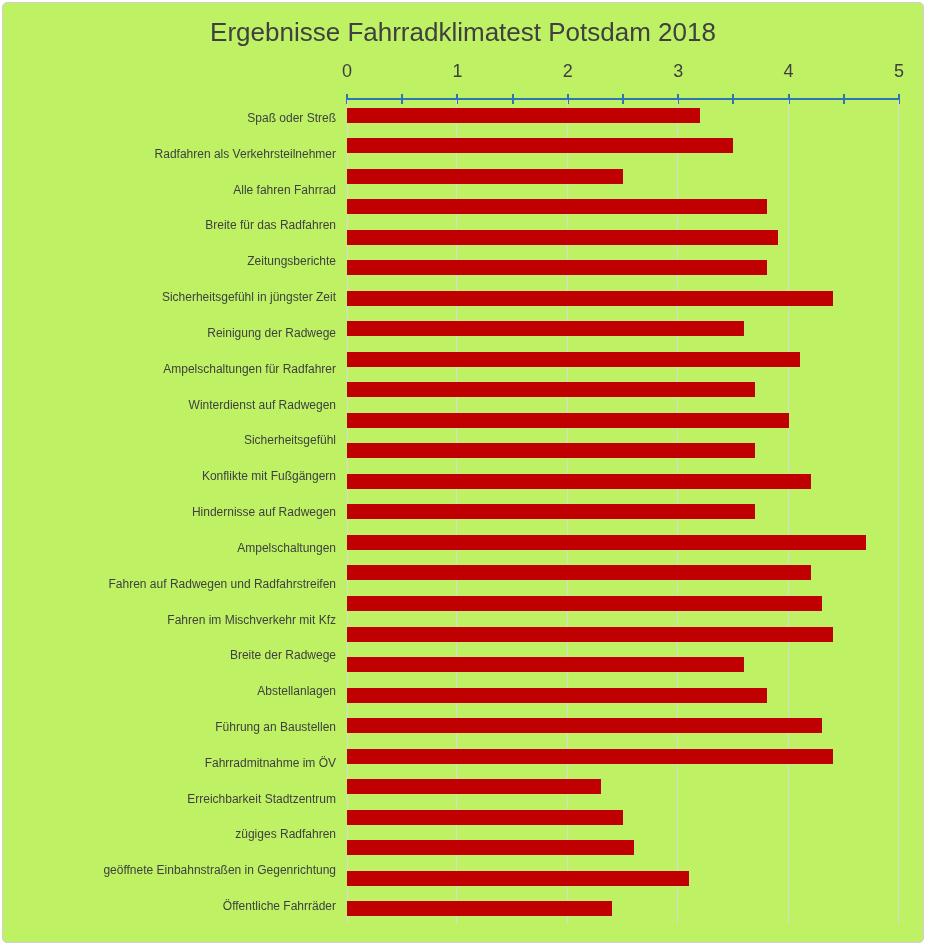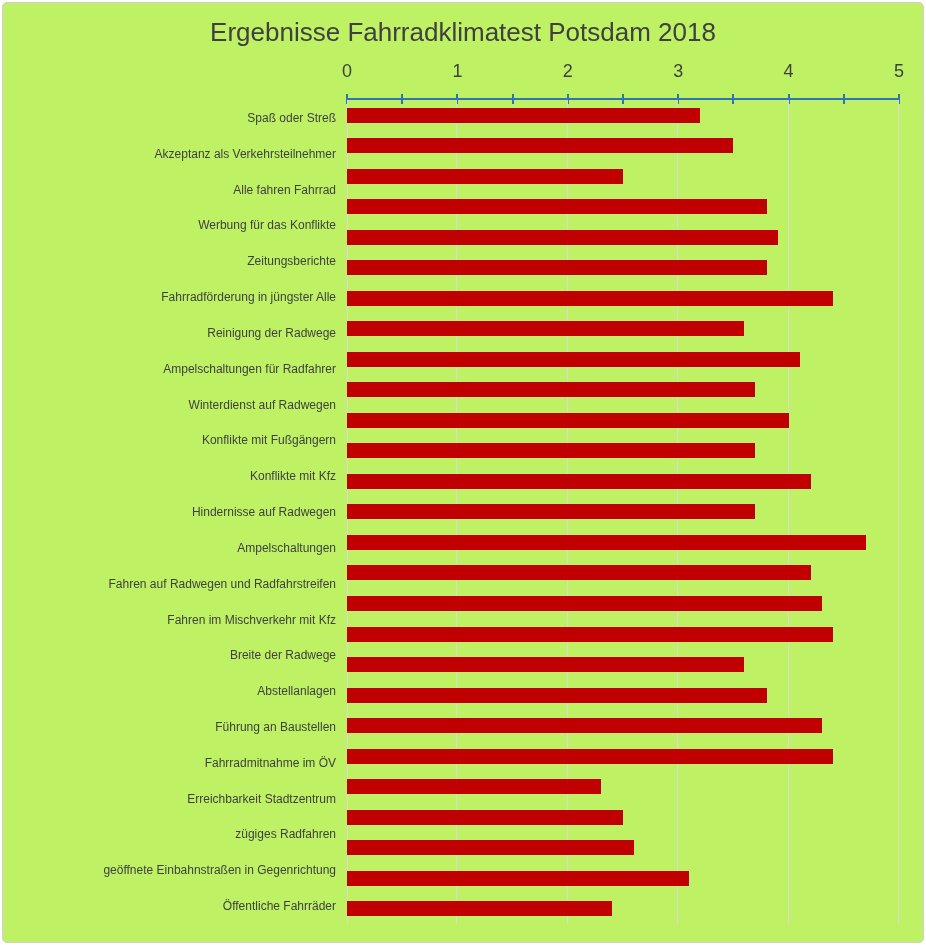--- a/index.html
+++ b/index.html
@@ -139,30 +139,30 @@
       <i style="left: 50%;"></i>
       <i style="left: 60%;"></i>
       <i style="left: 70%;"></i>
       <i style="left: 80%;"></i>
       <i style="left: 90%;"></i>
       <i style="left: 100%;"></i>
     </div>
 
   <div class="labels" id="labels">
       <div class="label-row">Spaß oder Streß</div>
-      <div class="label-row">Akzeptanz als Verkehrsteilnehmer</div>
+      <div class="label-row">Radfahren als Verkehrsteilnehmer</div>
       <div class="label-row">Alle fahren Fahrrad</div>
-      <div class="label-row">Werbung für das Konflikte</div>
+      <div class="label-row">Breite für das Radfahren</div>
       <div class="label-row">Zeitungsberichte</div>
-      <div class="label-row">Fahrradförderung in jüngster Alle</div>
+      <div class="label-row">Sicherheitsgefühl in jüngster Zeit</div>
       <div class="label-row">Reinigung der Radwege</div>
       <div class="label-row">Ampelschaltungen für Radfahrer</div>
       <div class="label-row">Winterdienst auf Radwegen</div>
+      <div class="label-row">Sicherheitsgefühl</div>
       <div class="label-row">Konflikte mit Fußgängern</div>
-      <div class="label-row">Konflikte mit Kfz</div>
       <div class="label-row">Hindernisse auf Radwegen</div>
       <div class="label-row">Ampelschaltungen</div>
       <div class="label-row">Fahren auf Radwegen und Radfahrstreifen</div>
       <div class="label-row">Fahren im Mischverkehr mit Kfz</div>
       <div class="label-row">Breite der Radwege</div>
       <div class="label-row">Abstellanlagen</div>
       <div class="label-row">Führung an Baustellen</div>
       <div class="label-row">Fahrradmitnahme im ÖV</div>
       <div class="label-row">Erreichbarkeit Stadtzentrum</div>
       <div class="label-row">zügiges Radfahren</div>

